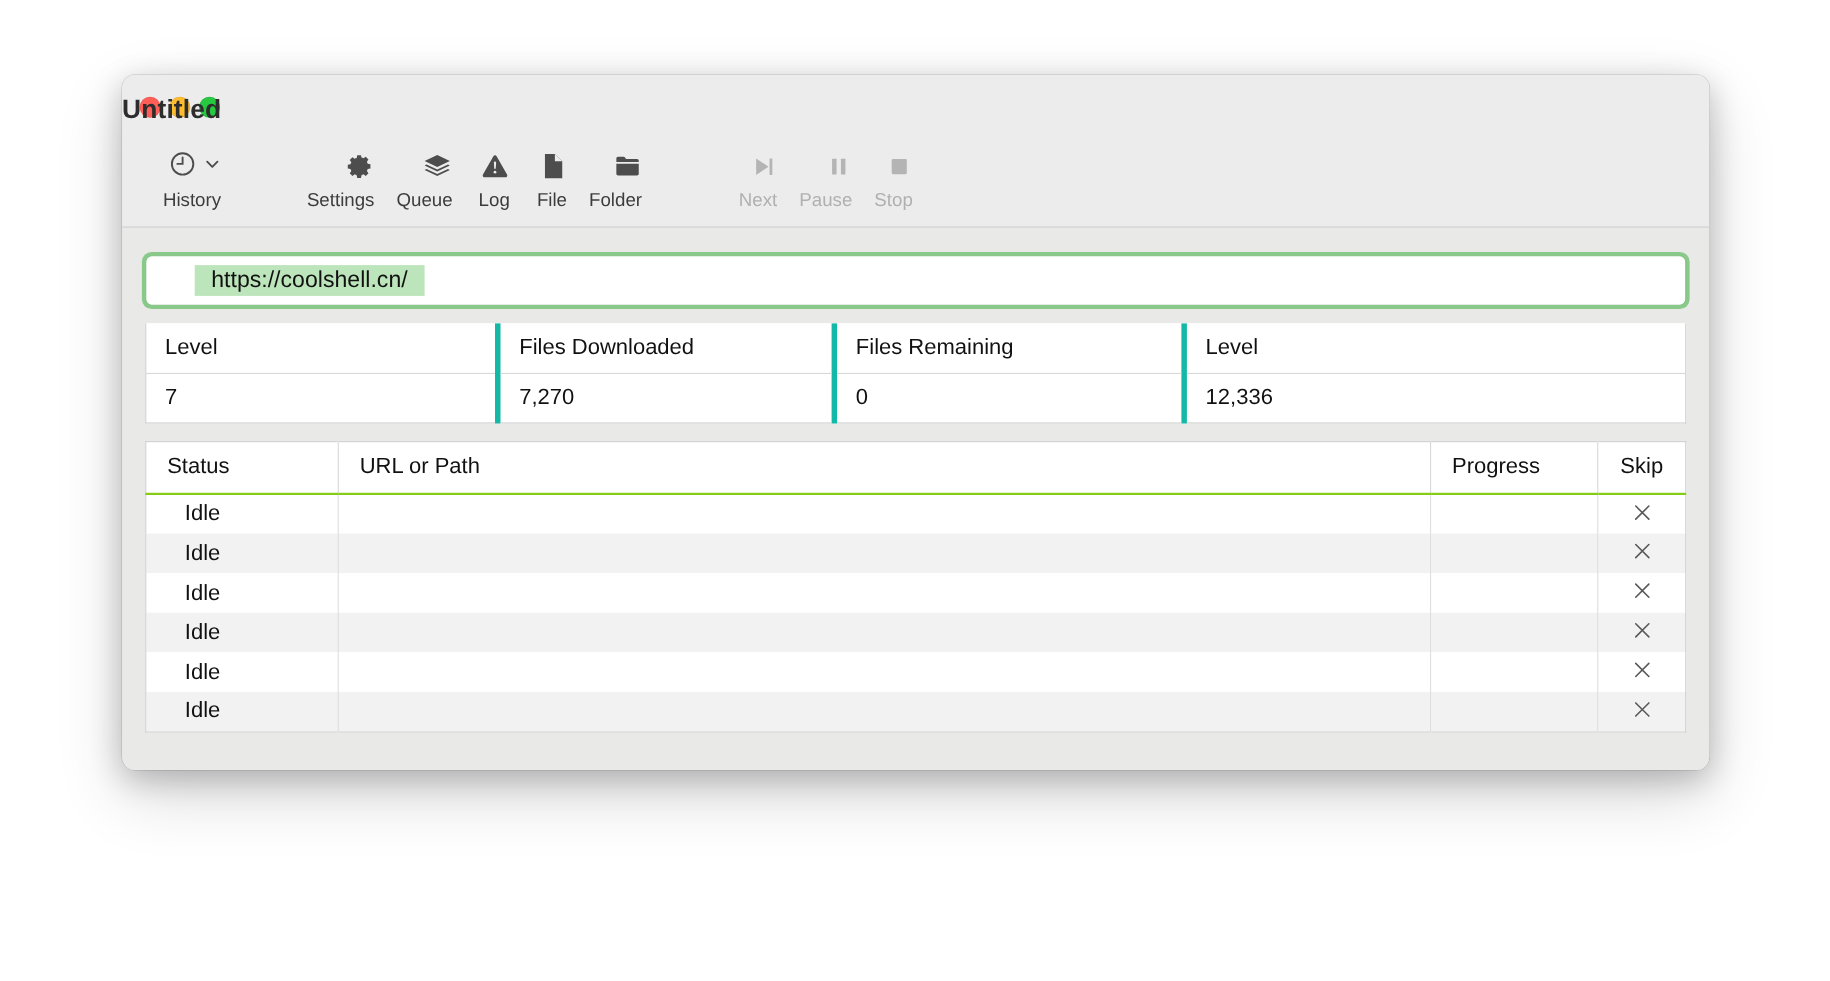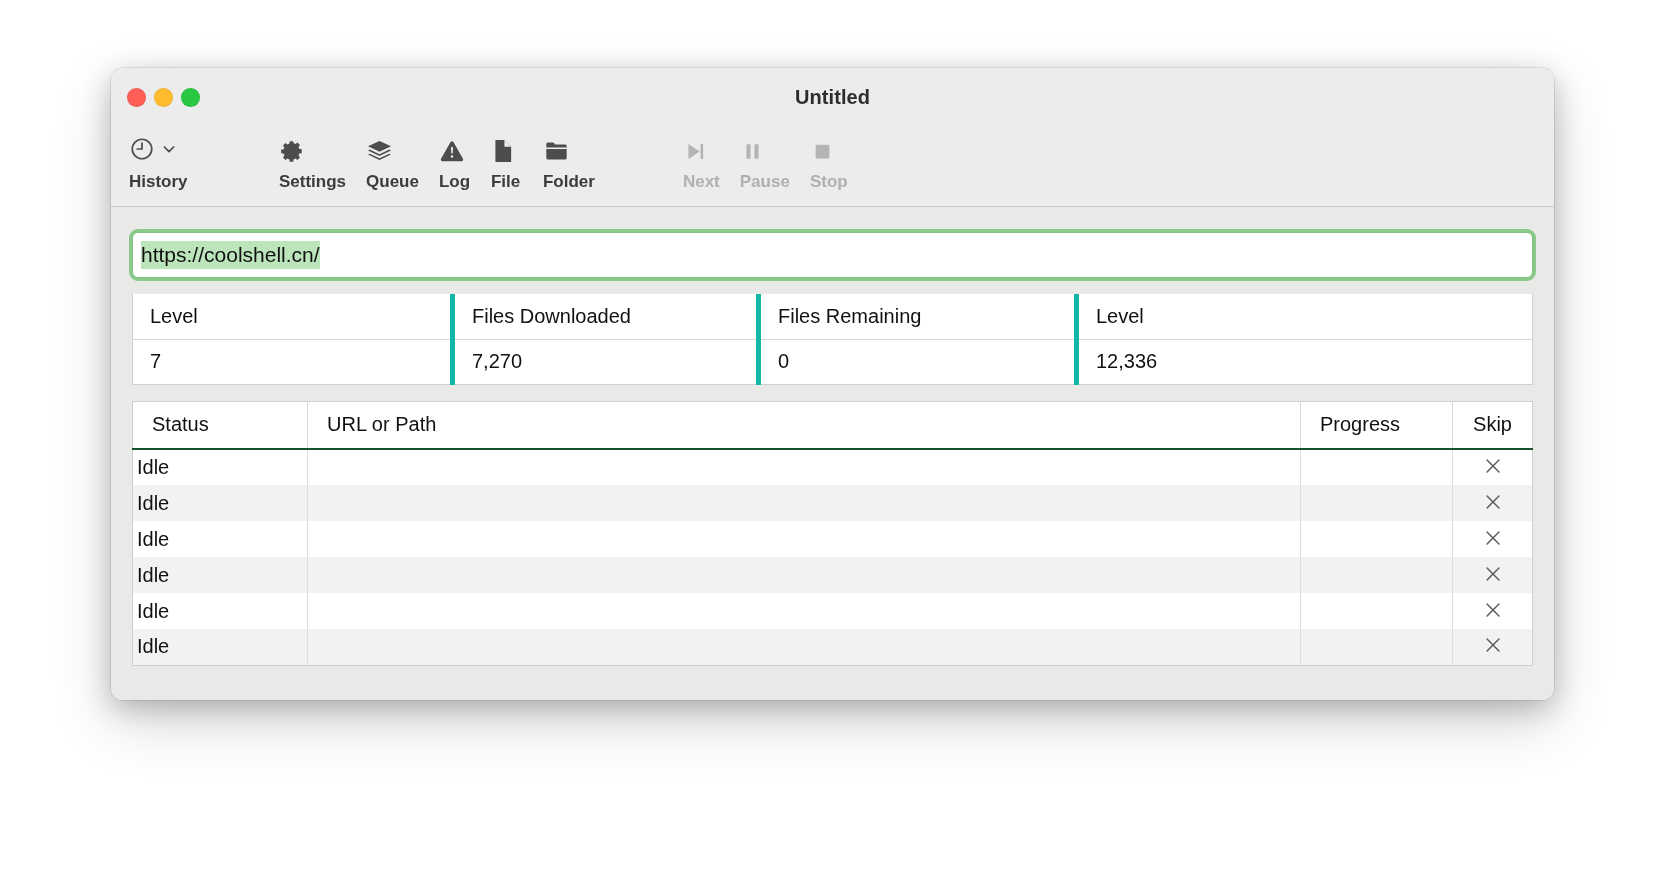--- a/index.html
+++ b/index.html
@@ -58,48 +58,47 @@
     display: block;
   }
   .tl-close  { background: #ff5f57; box-shadow: inset 0 0 0 0.5px rgba(0,0,0,0.10); }
   .tl-min    { background: #febc2e; box-shadow: inset 0 0 0 0.5px rgba(0,0,0,0.10); }
   .tl-max    { background: #28c840; box-shadow: inset 0 0 0 0.5px rgba(0,0,0,0.10); }
 
   .window-title {
     position: absolute;
     left: 0; right: 0;
     top: 18px;
-    text-align: center;
-    font-size: 20px;
+    text-align: left;
+    font-size: 24px;
     font-weight: bold;
     color: #2d2d2d;
     letter-spacing: 0.1px;
   }
 
   .toolbar {
     position: absolute;
     left: 0;
     right: 0;
     top: 58px;
     height: 78px;
     display: flex;
     align-items: flex-start;
     padding-left: 8px;
   }
 
   .tb-item {
     display: flex;
     flex-direction: column;
-    align-items: flex-start;
+    align-items: flex-end;
     justify-content: flex-start;
     min-width: 52px;
     padding: 6px 10px 0 10px;
     cursor: default;
     user-select: none;
-    font-weight: bold;
   }
   .tb-icon {
     height: 38px;
     display: flex;
     align-items: center;
     justify-content: center;
     color: #4d4d4d;
   }
   .tb-label {
     font-size: 17px;
@@ -139,23 +138,24 @@
     box-shadow: 0 0 0 3px rgba(120, 195, 120, 0.85);
     display: flex;
     align-items: center;
     padding: 0 8px;
     overflow: hidden;
   }
   .url-text {
     font-size: 21px;
     color: #111;
     background: #bce5bb;
-    padding: 1px 0;
+    padding: 1px 15px;
     line-height: 1.25;
     white-space: nowrap;
+    margin-left: 36px;
   }
 
   
   .stats {
     margin-top: 16px;
     background: #ffffff;
     border: 1px solid #cfcfcf;
     border-top: none;
     width: 100%;
     border-collapse: collapse;
@@ -187,29 +187,29 @@
     background: #ffffff;
   }
   .queue th {
     text-align: left;
     font-weight: normal;
     font-size: 20px;
     color: #111;
     height: 48px;
     padding: 0 0 0 19px;
     background: #ffffff;
-    border-bottom: 2px solid #14532d;
+    border-bottom: 2px solid #84cc16;
   }
   .queue th + th { border-left: 1px solid #d8d8d8; margin-top: 12px; }
   .queue th.col-skip { text-align: center; padding-left: 0; }
   .queue td {
     font-size: 20px;
     color: #111;
     height: 36px;
-    padding: 0 0 0 4px;
+    padding: 0 0 0 35px;
     vertical-align: middle;
   }
   .queue td + td { border-left: 1px solid #dedede; }
   .queue tbody tr:nth-child(even) td { background: #f2f2f2; }
   .queue tbody tr:nth-child(odd) td  { background: #ffffff; }
   .queue td.col-skip {
     text-align: center;
     padding-left: 0;
   }
 

